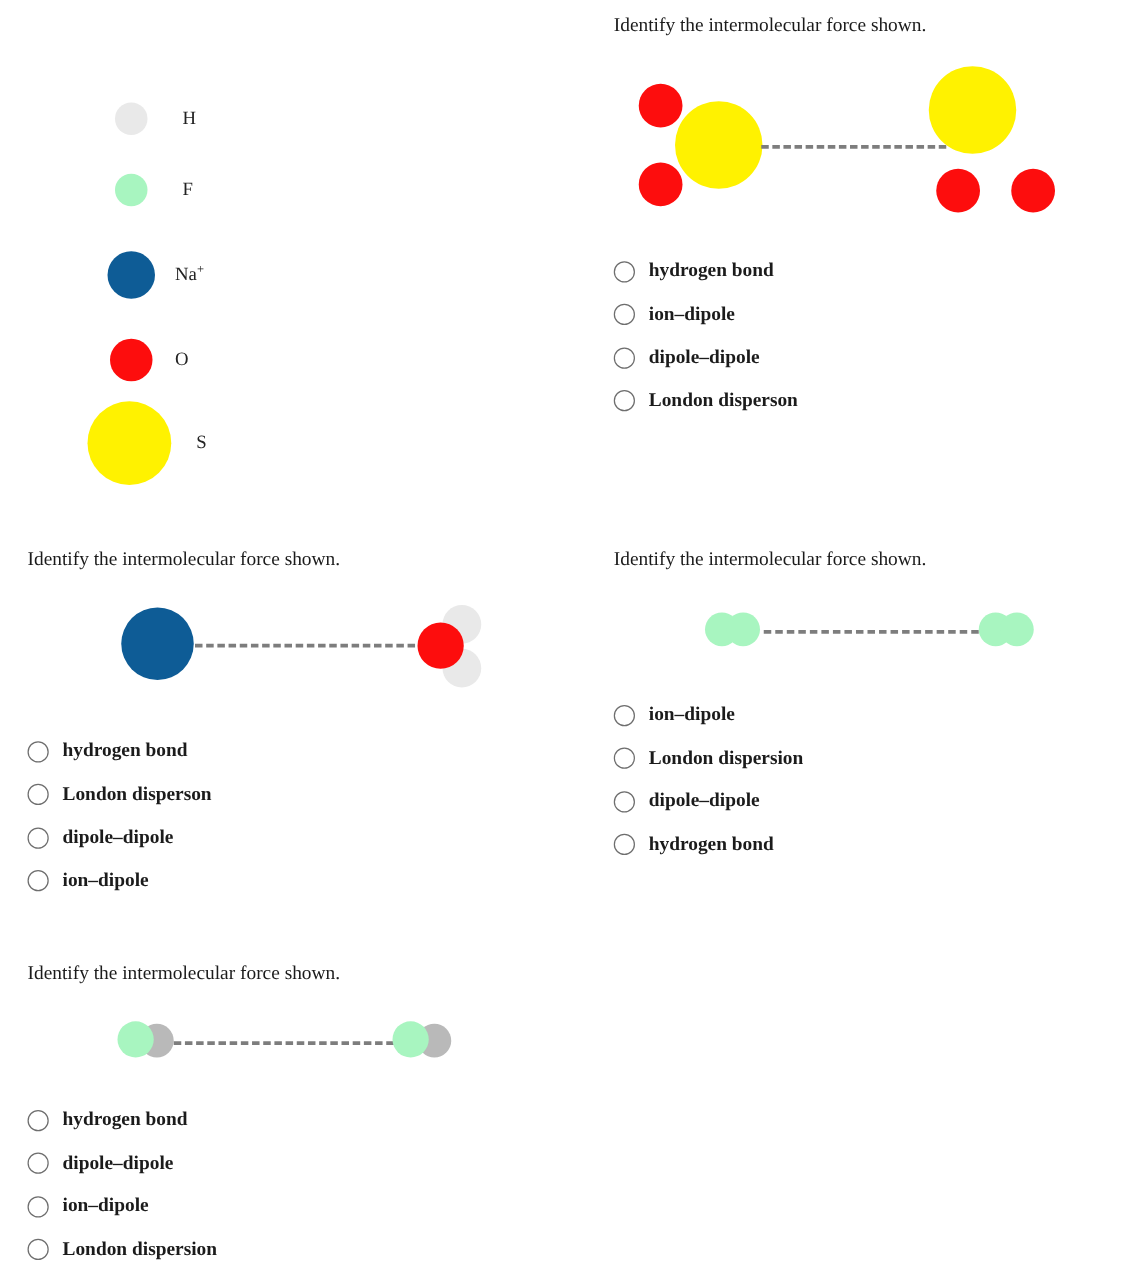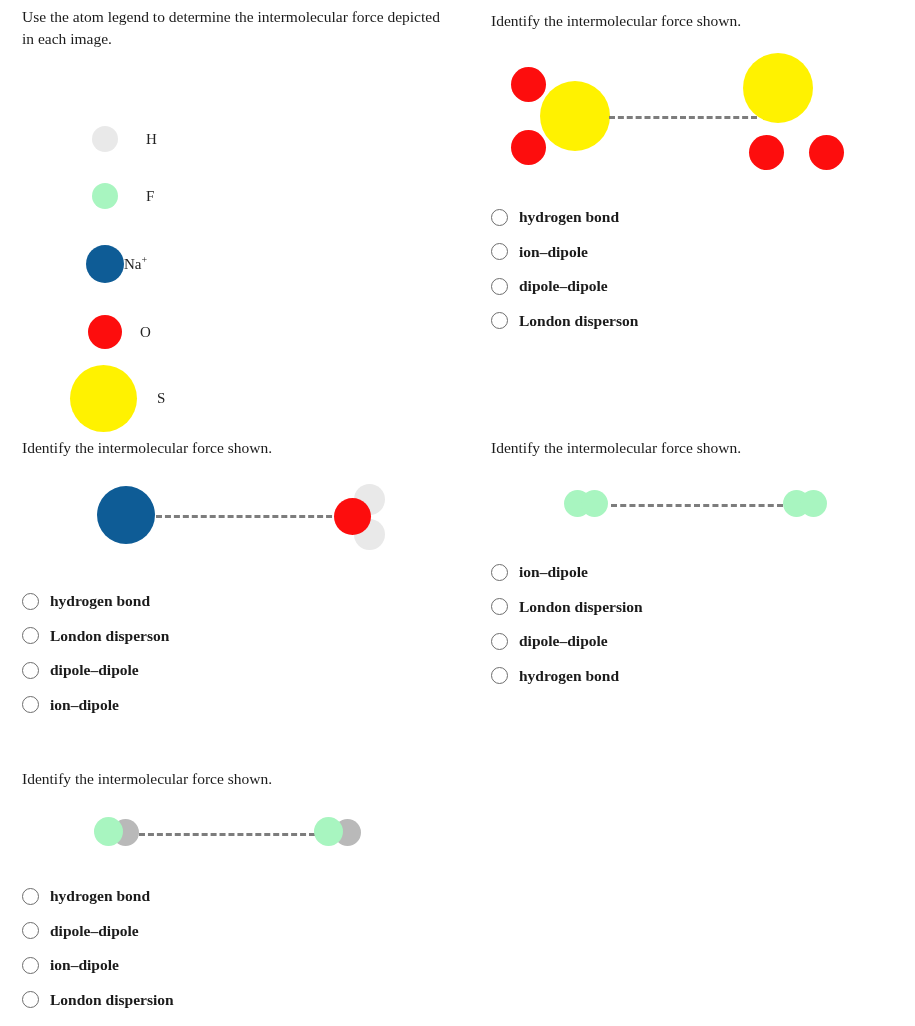--- a/index.html
+++ b/index.html
@@ -79,37 +79,36 @@
     font-size: 15.5px;
     color: #1b1b1b;
     white-space: nowrap;
   }
 </style>
 </head>
 <body>
 
 <div class="panel" style="left:22px; top:6px; width:440px;">
 
-  <div class="prompt" style="width:425px;">Use the atom legend to determine the intermolecular force depicted in each image.</div>
 
   <div class="legend" style="left:0; top:0; width:250px; height:320px; position:relative; margin-top:12px;">
 
     <div class="legend-row" style="left:70px; top:64px;">
       <span class="legend-swatch" style="width:26px;height:26px;background:#e9e9e9;"></span>
       <span class="legend-label" style="margin-left:28px;">H</span>
     </div>
 
     <div class="legend-row" style="left:70px; top:121px;">
       <span class="legend-swatch" style="width:26px;height:26px;background:#a8f5c0;"></span>
       <span class="legend-label" style="margin-left:28px;">F</span>
     </div>
 
     <div class="legend-row" style="left:64px; top:183px;">
       <span class="legend-swatch" style="width:38px;height:38px;background:#0e5c96;"></span>
-      <span class="legend-label" style=""><span>Na</span><sup>+</sup></span>
+      <span class="legend-label" style="margin-left:16px;"><span>Na</span><sup>+</sup></span>
     </div>
 
     <div class="legend-row" style="left:66px; top:253px;">
       <span class="legend-swatch" style="width:34px;height:34px;background:#fd0d0d;"></span>
       <span class="legend-label" style="margin-left:18px;">O</span>
     </div>
 
     <div class="legend-row" style="left:48px; top:303px;">
       <span class="legend-swatch" style="width:67px;height:67px;background:#fff200;"></span>
       <span class="legend-label" style="margin-left:20px;">S</span>

